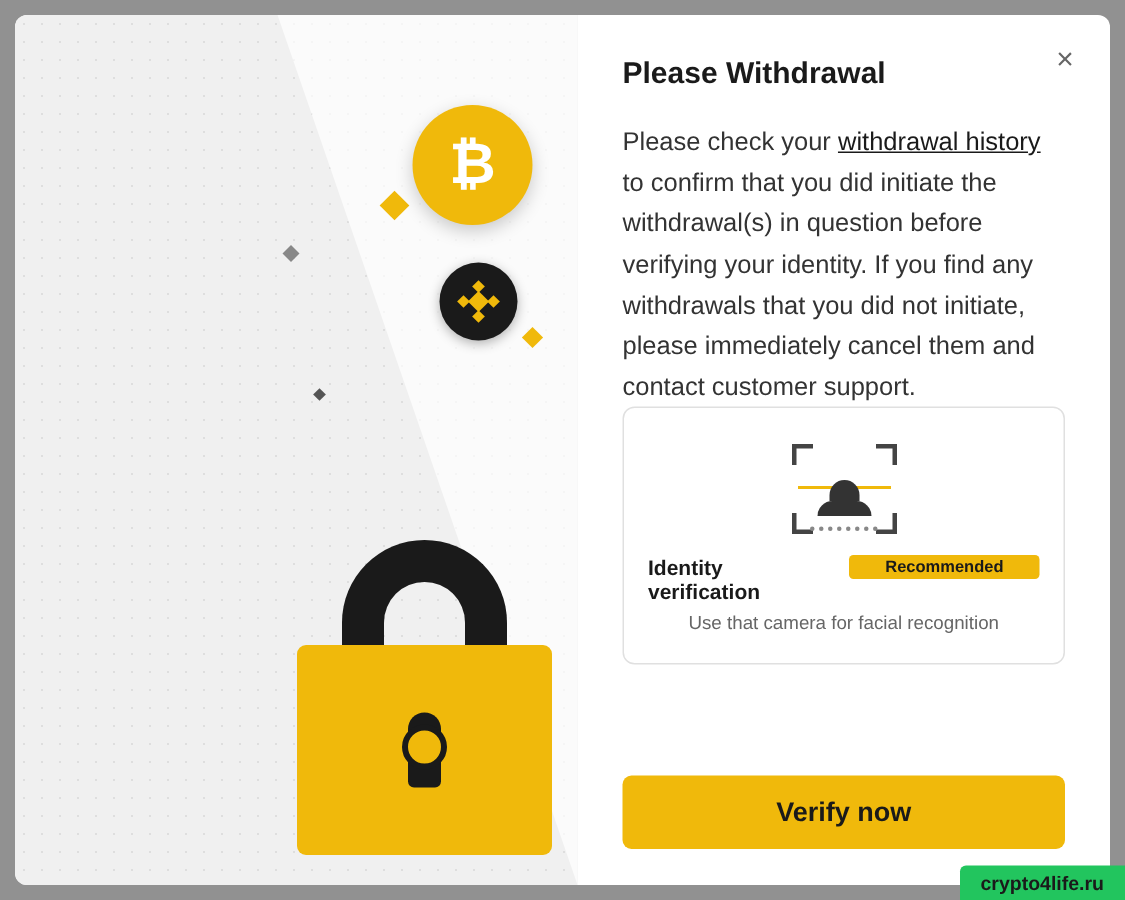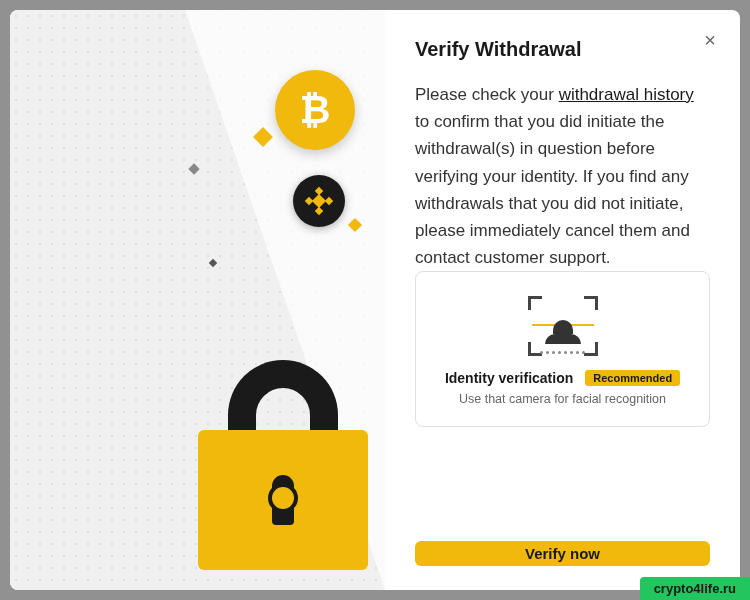--- a/index.html
+++ b/index.html
@@ -402,39 +402,39 @@
       font-size: 14px;
       font-weight: 700;
       color: #1a1a1a;
     }
 
     .recommended-badge {
       background: #f0b90b;
       color: #1a1a1a;
       font-size: 11px;
       font-weight: 700;
-      padding: 2px 8px;
+      padding: 2px 24px;
       border-radius: 3px;
     }
 
     .verify-subtitle {
       font-size: 12.5px;
       color: #666;
     }
 
     
     .verify-btn {
       width: 100%;
       background: #f0b90b;
       color: #1a1a1a;
       border: none;
       border-radius: 6px;
-      font-size: 15px;
+      font-size: 18px;
       font-weight: 600;
-      padding: 4px;
+      padding: 14px;
       cursor: pointer;
       margin-top: auto;
     }
 
     
     .watermark {
       position: absolute;
       bottom: 0; right: 0;
       background: #22c55e;
       color: #1a1a1a;
@@ -481,21 +481,21 @@
         <div class="lock-body">
           <div class="keyhole"></div>
         </div>
       </div>
     </div>
 
     <div class="modal-right">
 
       <button class="close-btn">×</button>
 
-      <div class="modal-title">Verify Withdrawal</div>
+      <div class="modal-title">Please Withdrawal</div>
 
       <p class="modal-desc">
         <span>Please check your </span><a href="#">withdrawal history</a><span> to confirm that you did initiate the withdrawal(s) in question before verifying your identity. If you find any withdrawals that you did not initiate, please immediately cancel them and contact customer support.</span>
       </p>
 
 
       <div class="verify-card">
 
         <div class="face-scan-icon">
           <div class="corner corner-tl"></div>

